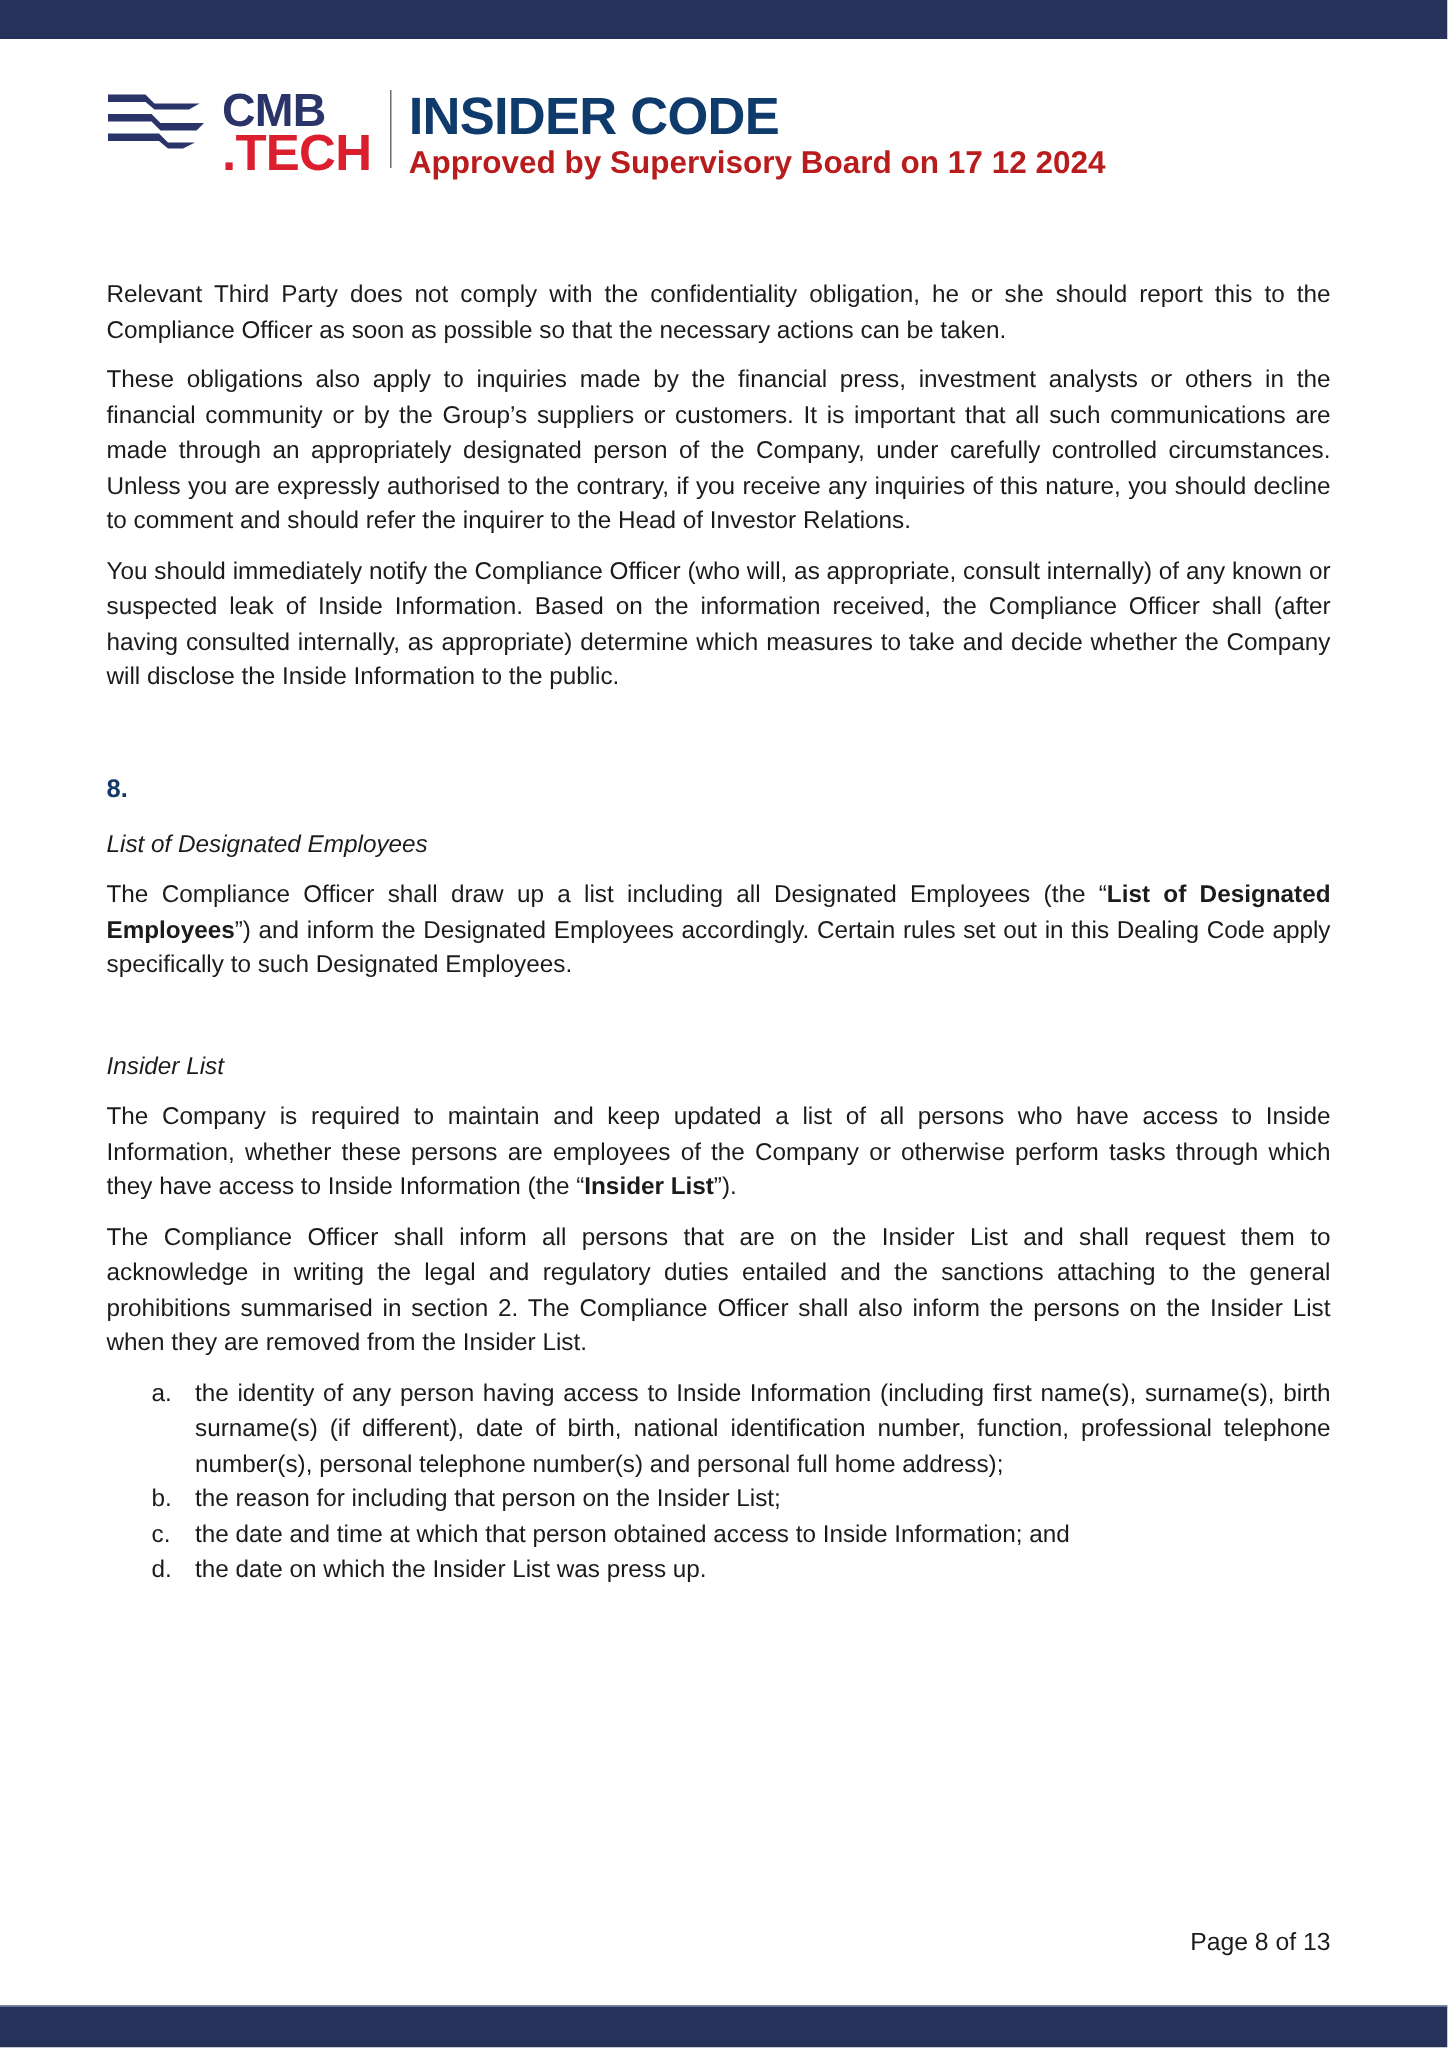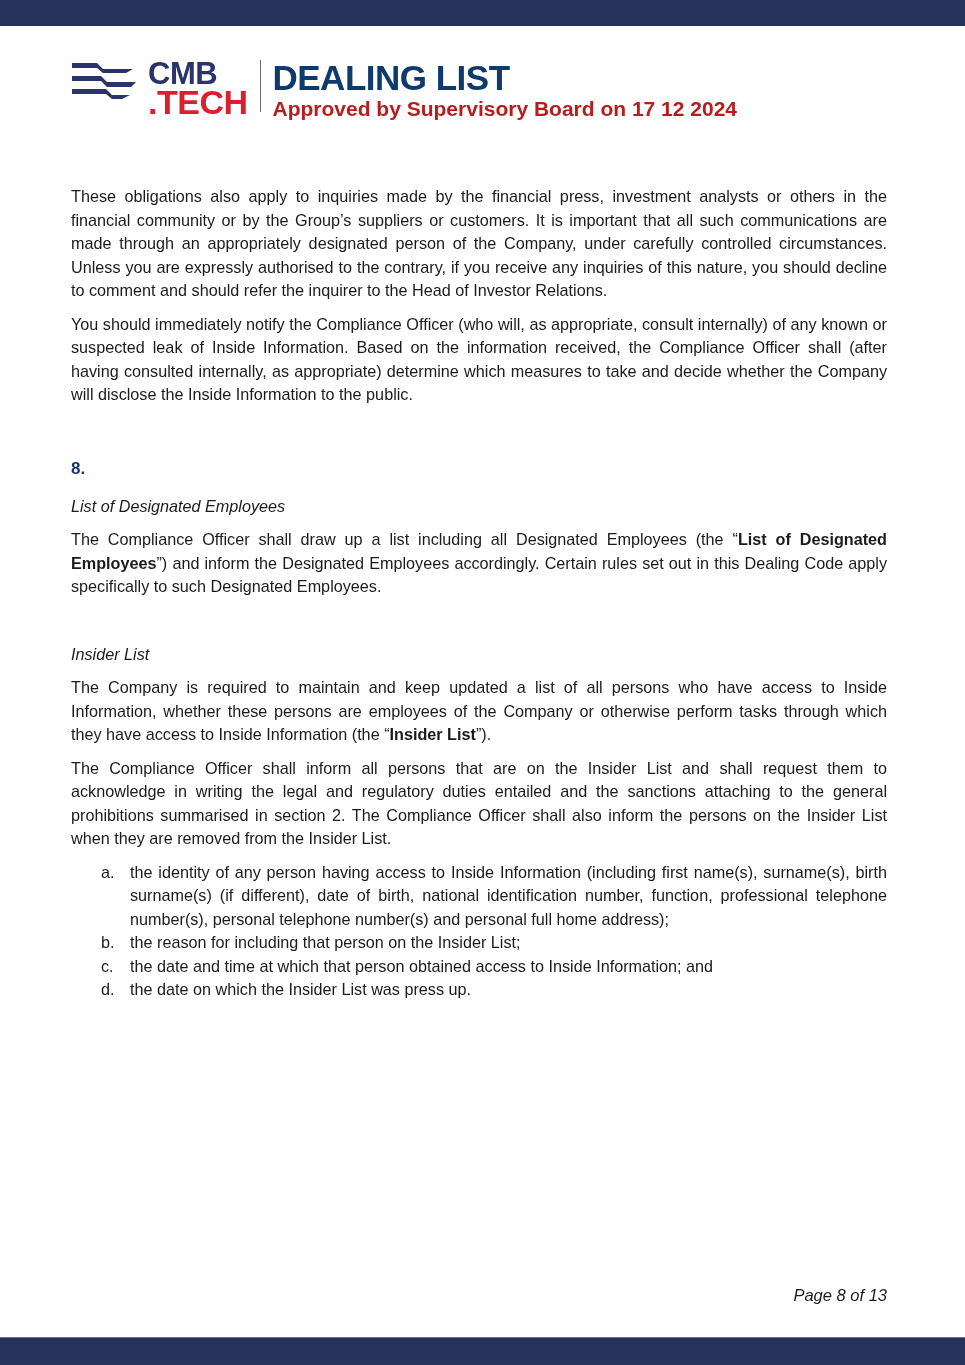--- a/index.html
+++ b/index.html
@@ -104,21 +104,20 @@
     text-align: justify;
   }
   ol.details li .marker { width: 29px; flex: 0 0 29px; }
   ol.details li .txt { flex: 1; text-align: justify; }
 
   .page-number {
     position: absolute;
     right: 78px; top: 1286px;
     font-size: 16.5px;
     color: #1b1b1b;
-    font-style: italic;
   }
 </style>
 </head>
 <body>
 
 <div class="top-bar"></div>
 
 <div class="header">
   <svg class="logo-icon" viewBox="0 0 66 40">
 
@@ -127,26 +126,27 @@
     <polygon points="2,16 31,16 37,22 66,22 61,27 37,27 31,21 2,21" fill="#2b3468"></polygon>
 
     <polygon points="2,29 36,29 42,35 60,35 52,39 42,39 36,34 2,34" fill="#2b3468"></polygon>
   </svg>
   <div class="logo-word">
     <span class="logo-cmb">CMB</span>
     <span class="logo-tech">.TECH</span>
   </div>
   <div class="header-divider"></div>
   <div class="header-text">
-    <span class="doc-title">DEALING LIST</span>
+    <span class="doc-title">INSIDER CODE</span>
     <span class="doc-subtitle">Approved by Supervisory Board on 17 12 2024</span>
   </div>
 </div>
 
 <div class="content">
+  <p>Relevant Third Party does not comply with the confidentiality obligation, he or she should report this to the Compliance Officer as soon as possible so that the necessary actions can be taken.</p>
   <p>These obligations also apply to inquiries made by the financial press, investment analysts or others in the financial community or by the Group’s suppliers or customers. It is important that all such communications are made through an appropriately designated person of the Company, under carefully controlled circumstances. Unless you are expressly authorised to the contrary, if you receive any inquiries of this nature, you should decline to comment and should refer the inquirer to the Head of Investor Relations.</p>
   <p>You should immediately notify the Compliance Officer (who will, as appropriate, consult internally) of any known or suspected leak of Inside Information. Based on the information received, the Compliance Officer shall (after having consulted internally, as appropriate) determine which measures to take and decide whether the Company will disclose the Inside Information to the public.</p>
 
   <h2 class="section-heading">
     <span class="num">8.</span>
   </h2>
 
   <div class="subheading">List of Designated Employees</div>
   <p><span>The Compliance Officer shall draw up a list including all Designated Employees (the “</span><b>List of Designated Employees</b><span>”) and inform the Designated Employees accordingly. Certain rules set out in this Dealing Code apply specifically to such Designated Employees.</span></p>
 

